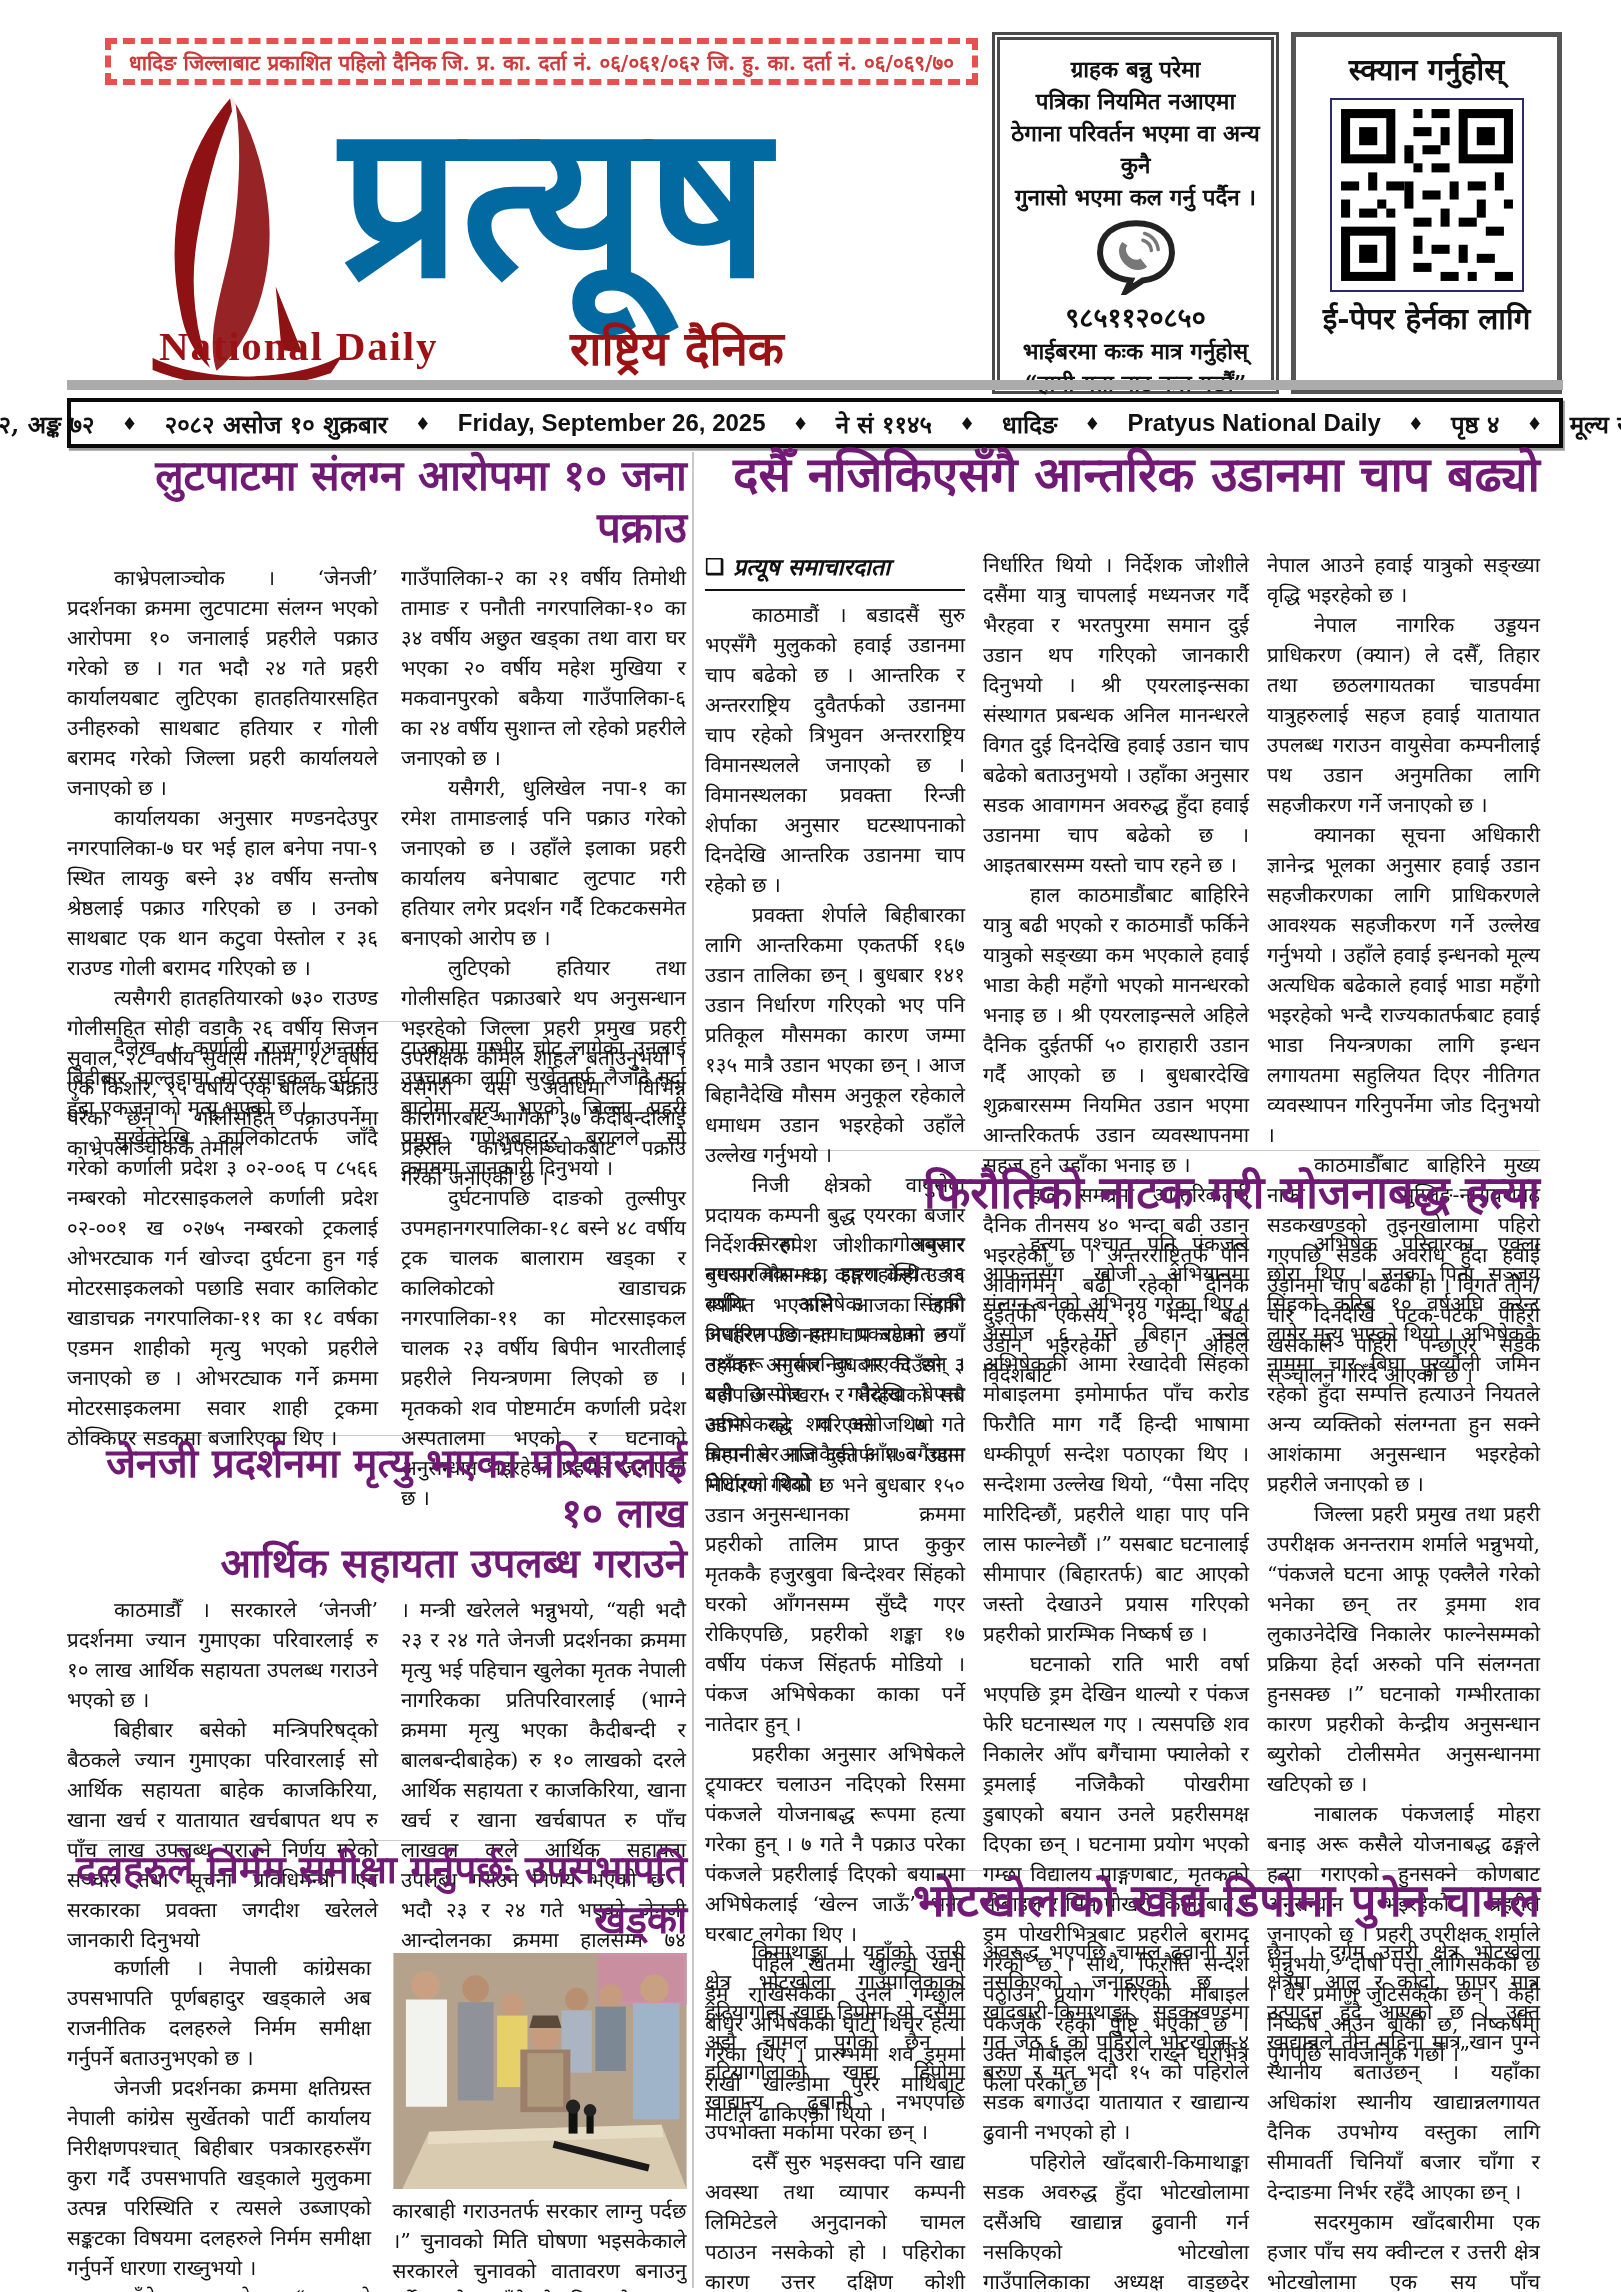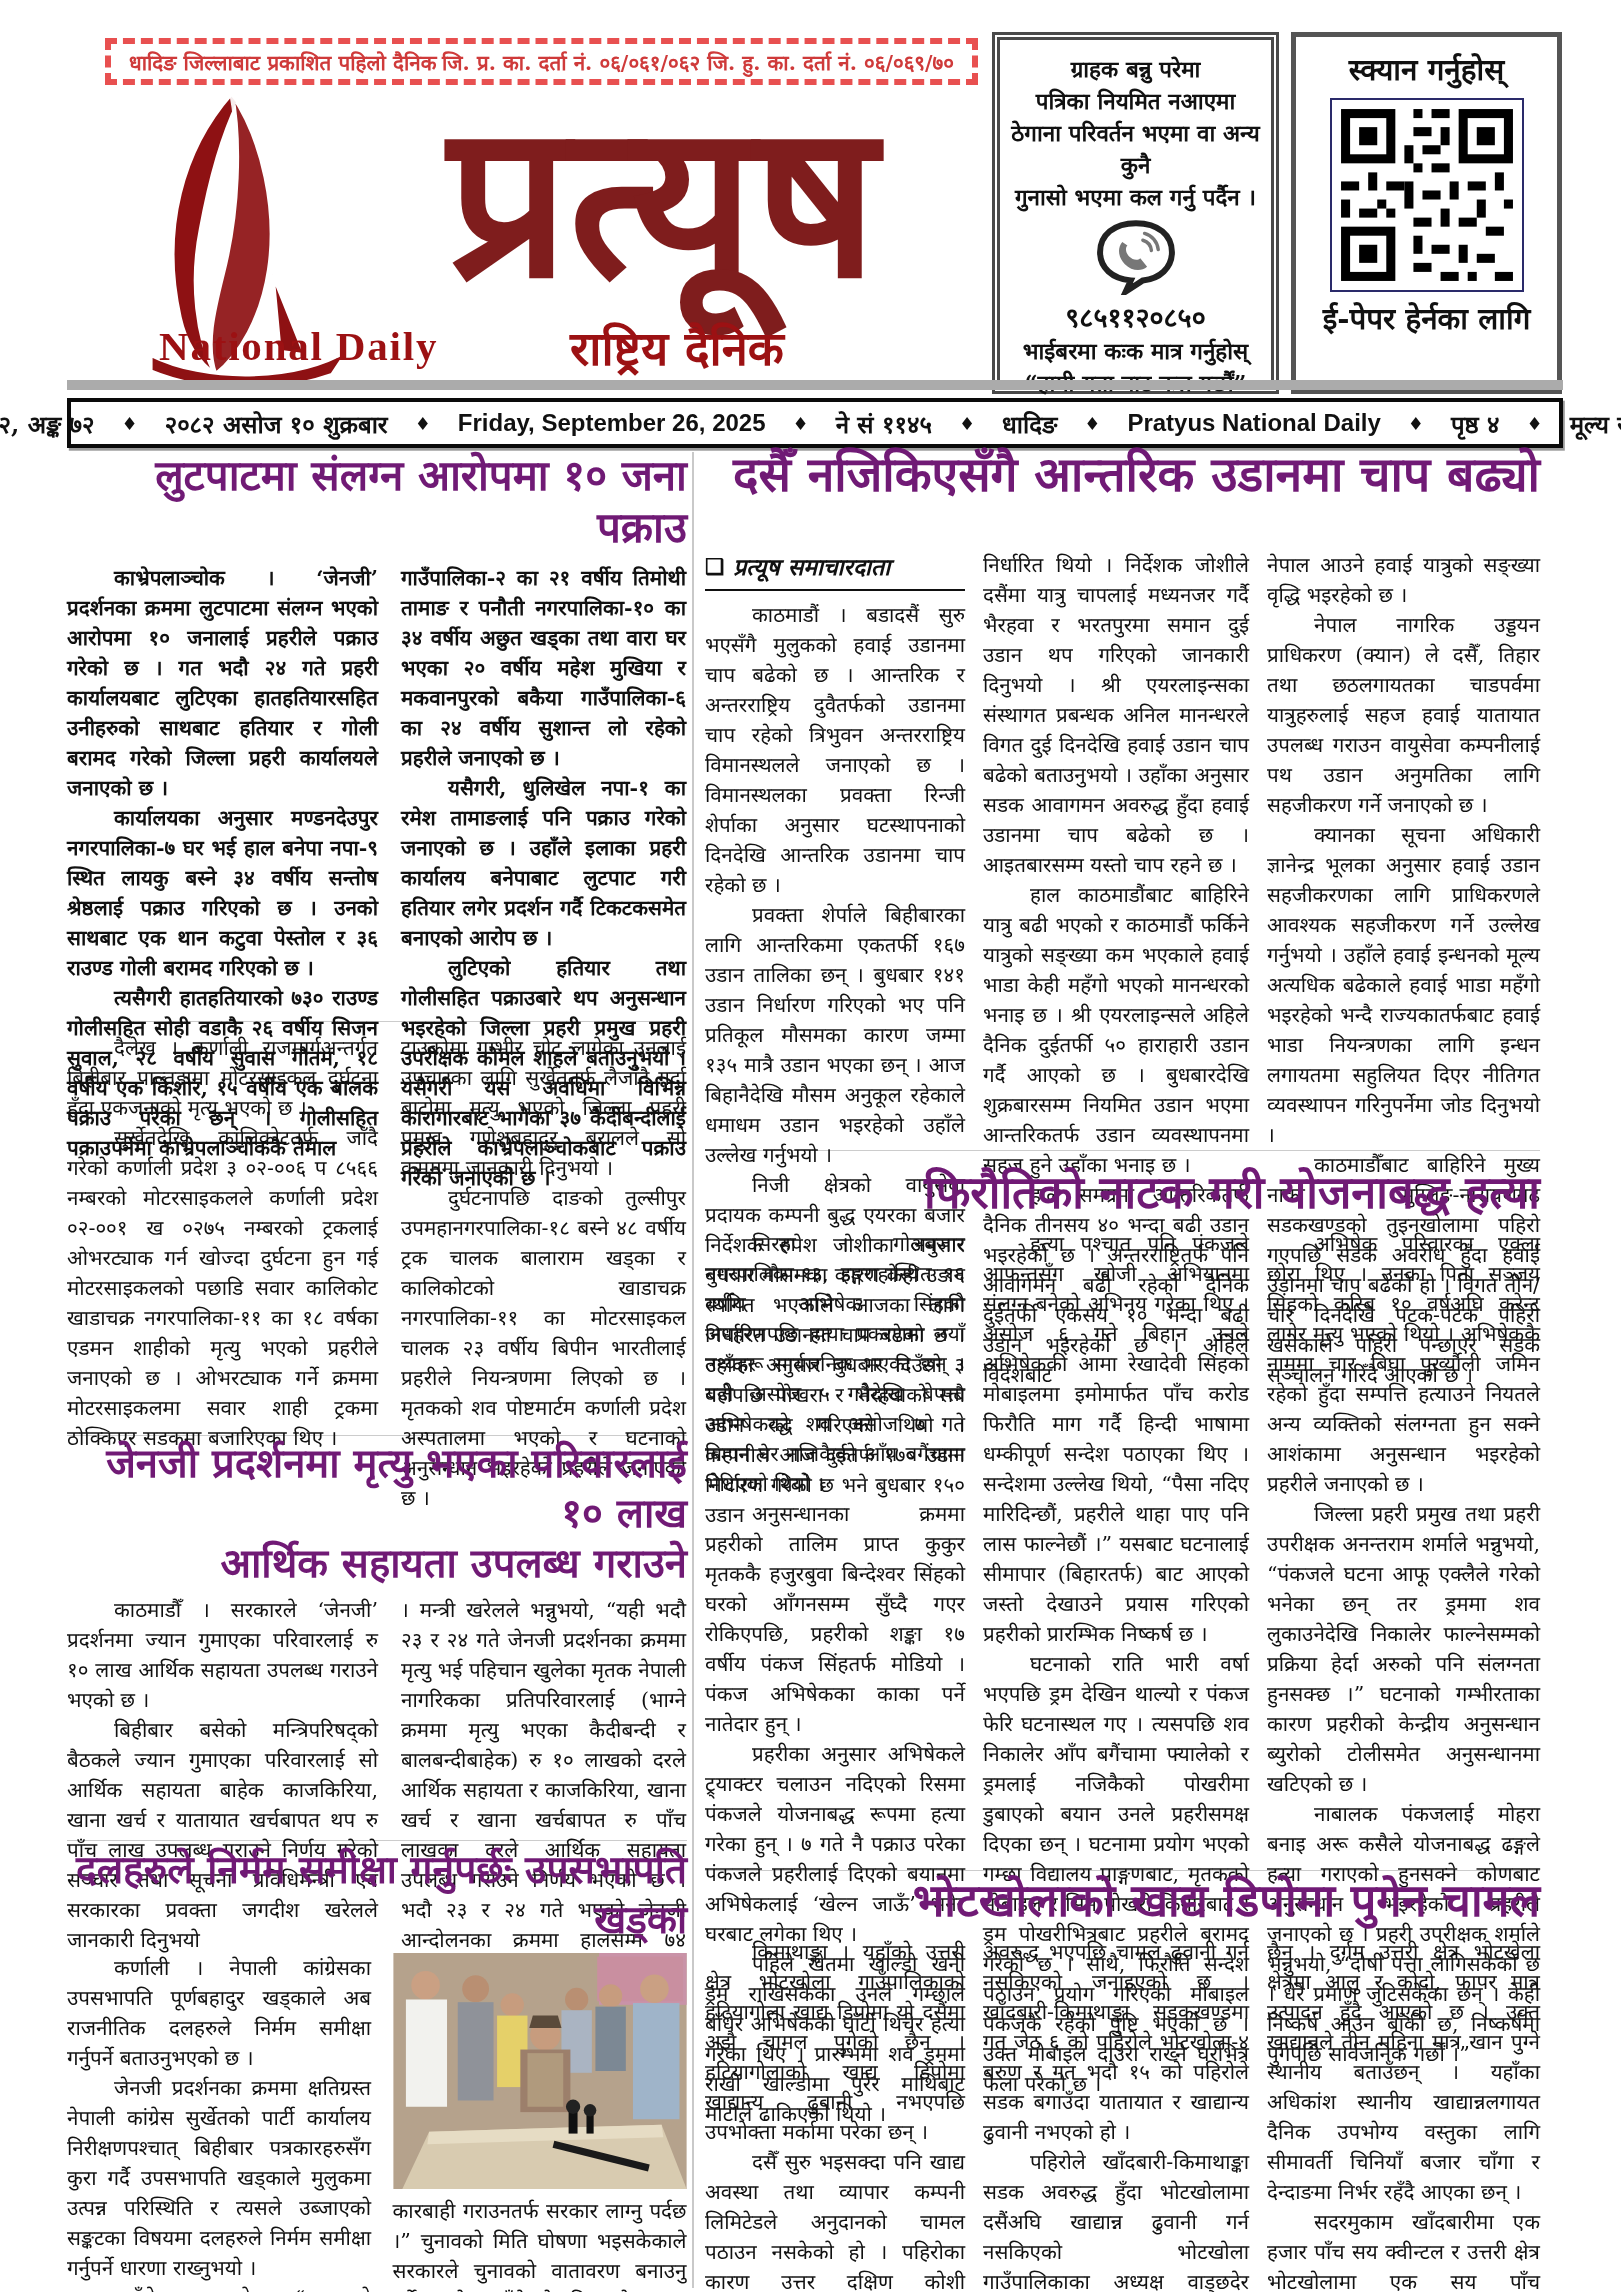--- a/index.html
+++ b/index.html
@@ -5,21 +5,21 @@
   html,body{margin:0;padding:0;background:#e8e8e8;}
   .page{position:relative;width:1622px;height:2293px;background:#ffffff;margin:0 auto;
         font-family:"DejaVu Serif","Liberation Serif",serif;color:#111;overflow:hidden;}
   
   .topstrip{position:absolute;left:105px;top:38px;width:873px;height:47px;
             border:6.3px dashed #e85050;box-sizing:border-box;display:flex;align-items:center;
             justify-content:space-between;padding:0 18px;color:#cf3a3a;font-weight:bold;font-size:20.6px;}
   
   .ornament{position:absolute;left:97px;top:86px;width:269px;height:296px;}
   .mast-title{position:absolute;left:340px;top:52px;width:645px;height:296px;
-              font-size:213px;line-height:296px;font-weight:bold;color:#7f1d1d;text-align:center;
+              font-size:213px;line-height:296px;font-weight:bold;color:#0369a1;
               text-shadow:0 0 1.8px #fff;}
   .mast-en{position:absolute;left:159px;top:322px;width:358px;font-size:41px;font-weight:bold;
            color:#9c1113;letter-spacing:1.8px;font-family:"Liberation Serif",serif;}
   .mast-np{position:absolute;left:570px;top:315px;width:412px;font-size:47px;font-weight:bold;color:#9c1113;}
   
   .contactbox{position:absolute;left:992px;top:32px;width:287px;height:362px;box-sizing:border-box;
               border:8px double #4a4a4a;text-align:center;padding-top:12.5px;}
   .contactbox .l{font-size:22.4px;font-weight:bold;line-height:32px;}
   .contactbox .phone{font-size:27px;font-weight:bold;margin-top:3.6px;}
   .viber{width:86px;height:77px;margin:5.4px auto 0 auto;display:block;}
@@ -160,21 +160,21 @@
 
   <div class="vrule"></div>
   <div class="hrule" style="left:67px;top:1021px;width:620px;"></div>
   <div class="hrule" style="left:67px;top:1435px;width:620px;"></div>
   <div class="hrule" style="left:67px;top:1840px;width:620px;"></div>
   <div class="hrule" style="left:705px;top:1150px;width:835px;"></div>
   <div class="hrule" style="left:705px;top:1870px;width:835px;"></div>
 
   <section class="article" style="left:67px;top:450px;width:620px;height:569px;">
     <h2 style="font-size:42px;line-height:52px;">लुटपाटमा संलग्न आरोपमा १० जना पक्राउ</h2>
-    <div class="cols" style="margin-top:9px;gap:23px;font-weight:bold;">
+    <div class="cols" style="margin-top:9px;gap:23px;">
       <div class="col" style="width:311px;">
           <p>काभ्रेपलाञ्चोक । ‘जेनजी’ प्रदर्शनका क्रममा लुटपाटमा संलग्न भएको आरोपमा १० जनालाई प्रहरीले पक्राउ गरेको छ । गत भदौ २४ गते प्रहरी कार्यालयबाट लुटिएका हातहतियारसहित उनीहरुको साथबाट हतियार र गोली बरामद गरेको जिल्ला प्रहरी कार्यालयले जनाएको छ ।</p>
           <p>कार्यालयका अनुसार मण्डनदेउपुर नगरपालिका-७ घर भई हाल बनेपा नपा-९ स्थित लायकु बस्ने ३४ वर्षीय सन्तोष श्रेष्ठलाई पक्राउ गरिएको छ । उनको साथबाट एक थान कटुवा पेस्तोल र ३६ राउण्ड गोली बरामद गरिएको छ ।</p>
           <p>त्यसैगरी हातहतियारको ७३० राउण्ड गोलीसहित सोही वडाकै २६ वर्षीय सिजन सुवाल, २८ वर्षीय सुवास गौतम, १८ वर्षीय एक किशोर, १५ वर्षीय एक बालक पक्राउ परेका छन् । गोलीसहित पक्राउपर्नेमा काभ्रेपलाञ्चोककै तेमाल</p>
         </div>
       <div class="col cont" style="width:285px;">
           <p>गाउँपालिका-२ का २१ वर्षीय तिमोथी तामाङ र पनौती नगरपालिका-१० का ३४ वर्षीय अछुत खड्का तथा वारा घर भएका २० वर्षीय महेश मुखिया र मकवानपुरको बकैया गाउँपालिका-६ का २४ वर्षीय सुशान्त लो रहेको प्रहरीले जनाएको छ ।</p>
           <p>यसैगरी, धुलिखेल नपा-१ का रमेश तामाङलाई पनि पक्राउ गरेको जनाएको छ । उहाँले इलाका प्रहरी कार्यालय बनेपाबाट लुटपाट गरी हतियार लगेर प्रदर्शन गर्दै टिकटकसमेत बनाएको आरोप छ ।</p>
           <p>लुटिएको हतियार तथा गोलीसहित पक्राउबारे थप अनुसन्धान भइरहेको जिल्ला प्रहरी प्रमुख प्रहरी उपरीक्षक कोमल शाहले बताउनुभयो । यसैगरी यस अवधिमा विभिन्न कारागारबाट भागेका ३७ कैदीबन्दीलाई प्रहरीले काभ्रेपलाञ्चोकबाट पक्राउ गरेको जनाएको छ ।</p>
         </div>

